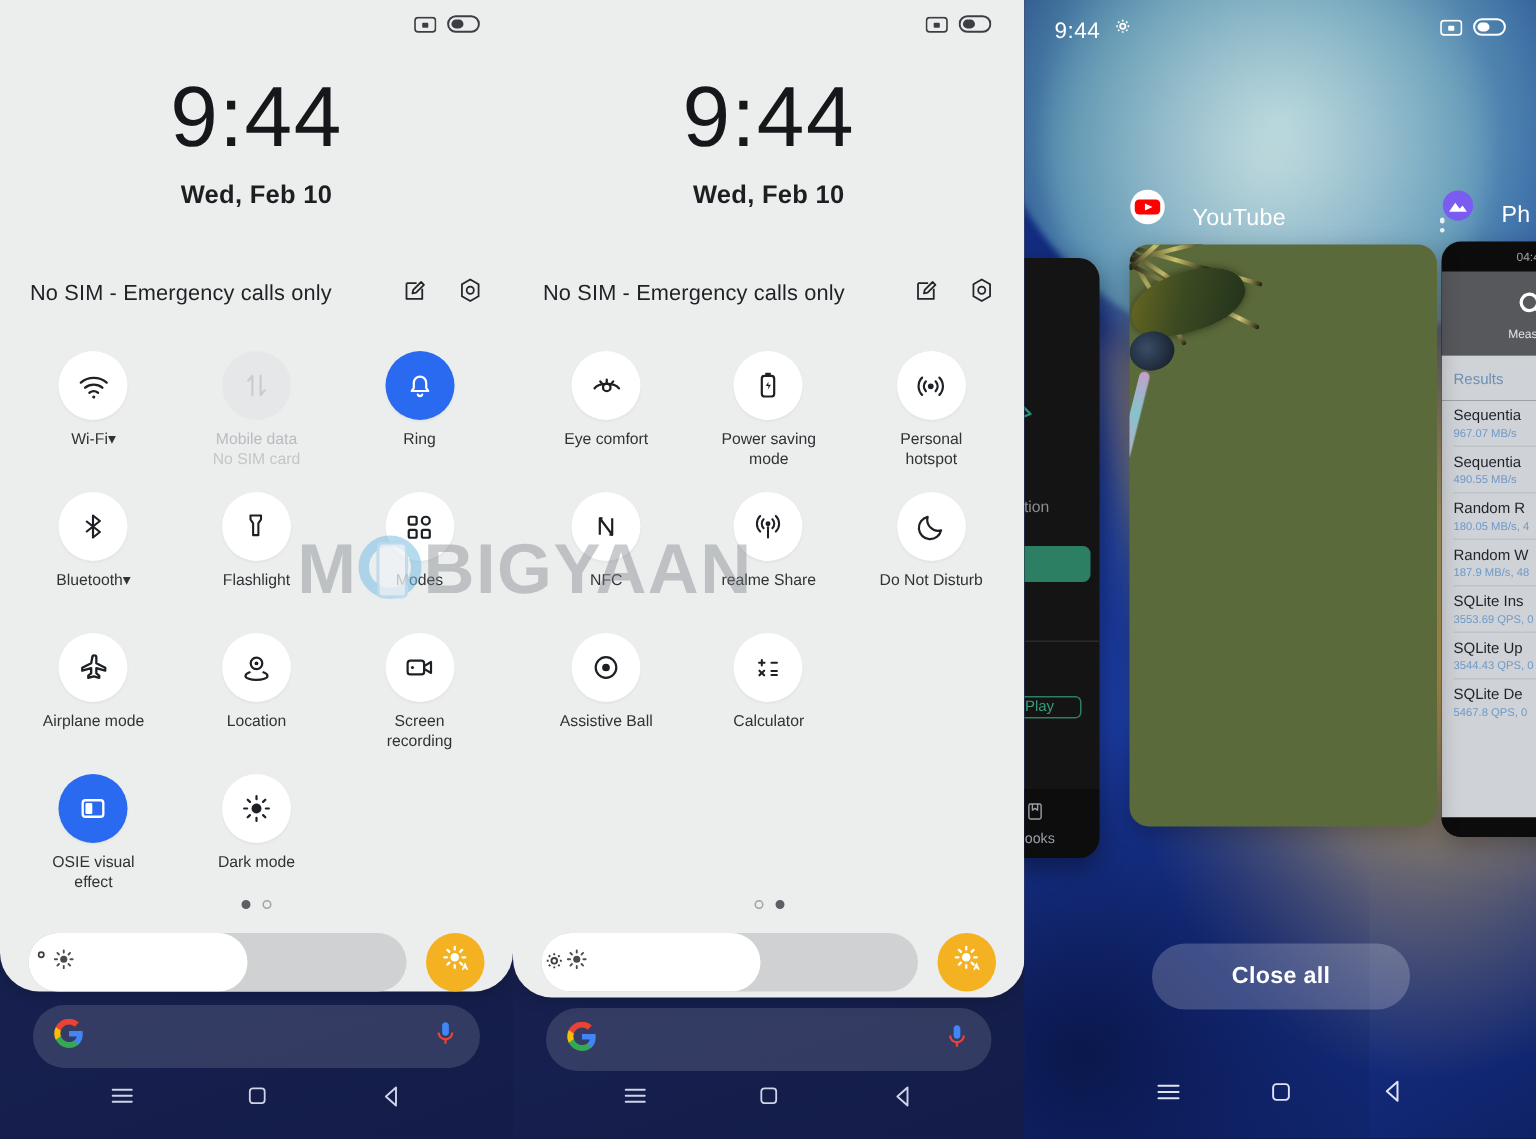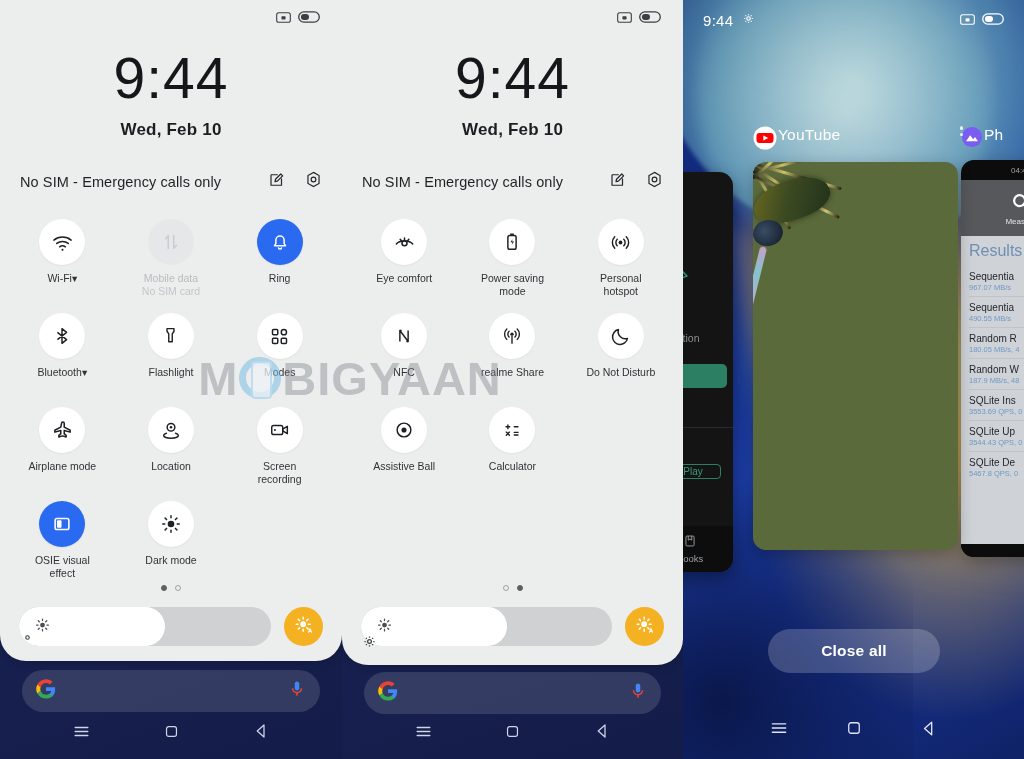--- a/index.html
+++ b/index.html
@@ -46,21 +46,21 @@
     font-size: 57px; font-weight: 300; color: #15171a;
     letter-spacing: 1px; line-height: 1;
   }
   .clock-date {
     font-size: 17px; font-weight: 700; color: #1c1f22;
     margin-top: 13px; letter-spacing: .2px;
   }
 
   .carrier-row {
     display: flex; align-items: center;
-    margin-top: 30px; padding: 0 19px 0 20px;
+    margin-top: 44px; padding: 0 19px 0 20px;
   }
   .carrier-text { font-size: 14.5px; color: #1f2225; flex: 1; letter-spacing: .1px; }
   .carrier-actions { display: flex; gap: 18px; align-items: center; }
 
   
   .tiles {
     margin-top: 18px;
     display: grid;
     grid-template-columns: repeat(3, 1fr);
     row-gap: 4px;
@@ -172,21 +172,21 @@
   .r-statusbar {
     position: absolute; top: 0; left: 0; right: 0; height: 40px;
     display: flex; align-items: center; padding: 0 20px; z-index: 5;
   }
   .r-time { color:#fff; font-size: 15px; font-weight: 500; letter-spacing:.3px; }
   .r-sb-right { margin-left: auto; display: flex; align-items: center; gap: 7px; }
 
   
   .card { position: absolute; }
   .card-head {
-    display: flex; align-items: flex-start; gap: 1px;
+    display: flex; align-items: flex-end; gap: 18px;
     margin-bottom: 8px;
   }
   .app-name { color: #fff; font-size: 15.5px; font-weight: 500; letter-spacing: .2px; }
   .kebab { margin-left: auto; display: flex; flex-direction: column; gap: 3px; align-items: center; }
   .kebab i { width: 3.5px; height: 3.5px; border-radius: 50%; background: rgba(255,255,255,.85); display:block; }
 
   .card-yt { left: 70px; top: 126px; width: 210px; }
   .yt-thumb {
     width: 205px; height: 388px; border-radius: 13px; overflow: hidden;
     position: relative; box-shadow: 0 5px 16px rgba(0,0,0,.28);
@@ -268,21 +268,21 @@
   .bench-frame {
     width: 120px; height: 397px; border-radius: 13px; overflow: hidden;
     background: #0c0c0c; box-shadow: 0 5px 16px rgba(0,0,0,.3);
     position: relative;
   }
   .bench-statusbar { height: 20px; display:flex; align-items:center; justify-content:center; }
   .bench-statusbar span { color:#9fa2a6; font-size: 8px; }
   .bench-tabs { height: 56px; background:#56585c; display:flex; flex-direction:column; align-items:center; justify-content:center; gap:2px; }
   .bench-tabs span { color: #e3e4e6; font-size: 8px; }
   .bench-res-head { background: #cfd2d6; padding: 6px 8px; }
-  .bench-res-head span { color: #6f8fb5; font-size: 16px; }
+  .bench-res-head span { color: #6f8fb5; font-size: 10px; }
   .bench-list { background: #cfd2d6; height: 278px; padding: 0 8px; }
   .bench-row { padding: 5px 0 4px; border-top: 1px solid #c0c3c7; }
   .bench-row:first-child { border-top: none; }
   .bench-row .t { color: #1f2328; font-size: 10px; white-space: nowrap; }
   .bench-row .v { color: #6f9ac8; font-size: 7.5px; white-space: nowrap; margin-top: 1px; }
   .bench-foot { height: 24px; background: #0c0c0c; }
 
   .closeall {
     position: absolute; left: 85px; top: 629px; width: 172px; height: 44px;
     border-radius: 22px; background: rgba(255,255,255,.20);

